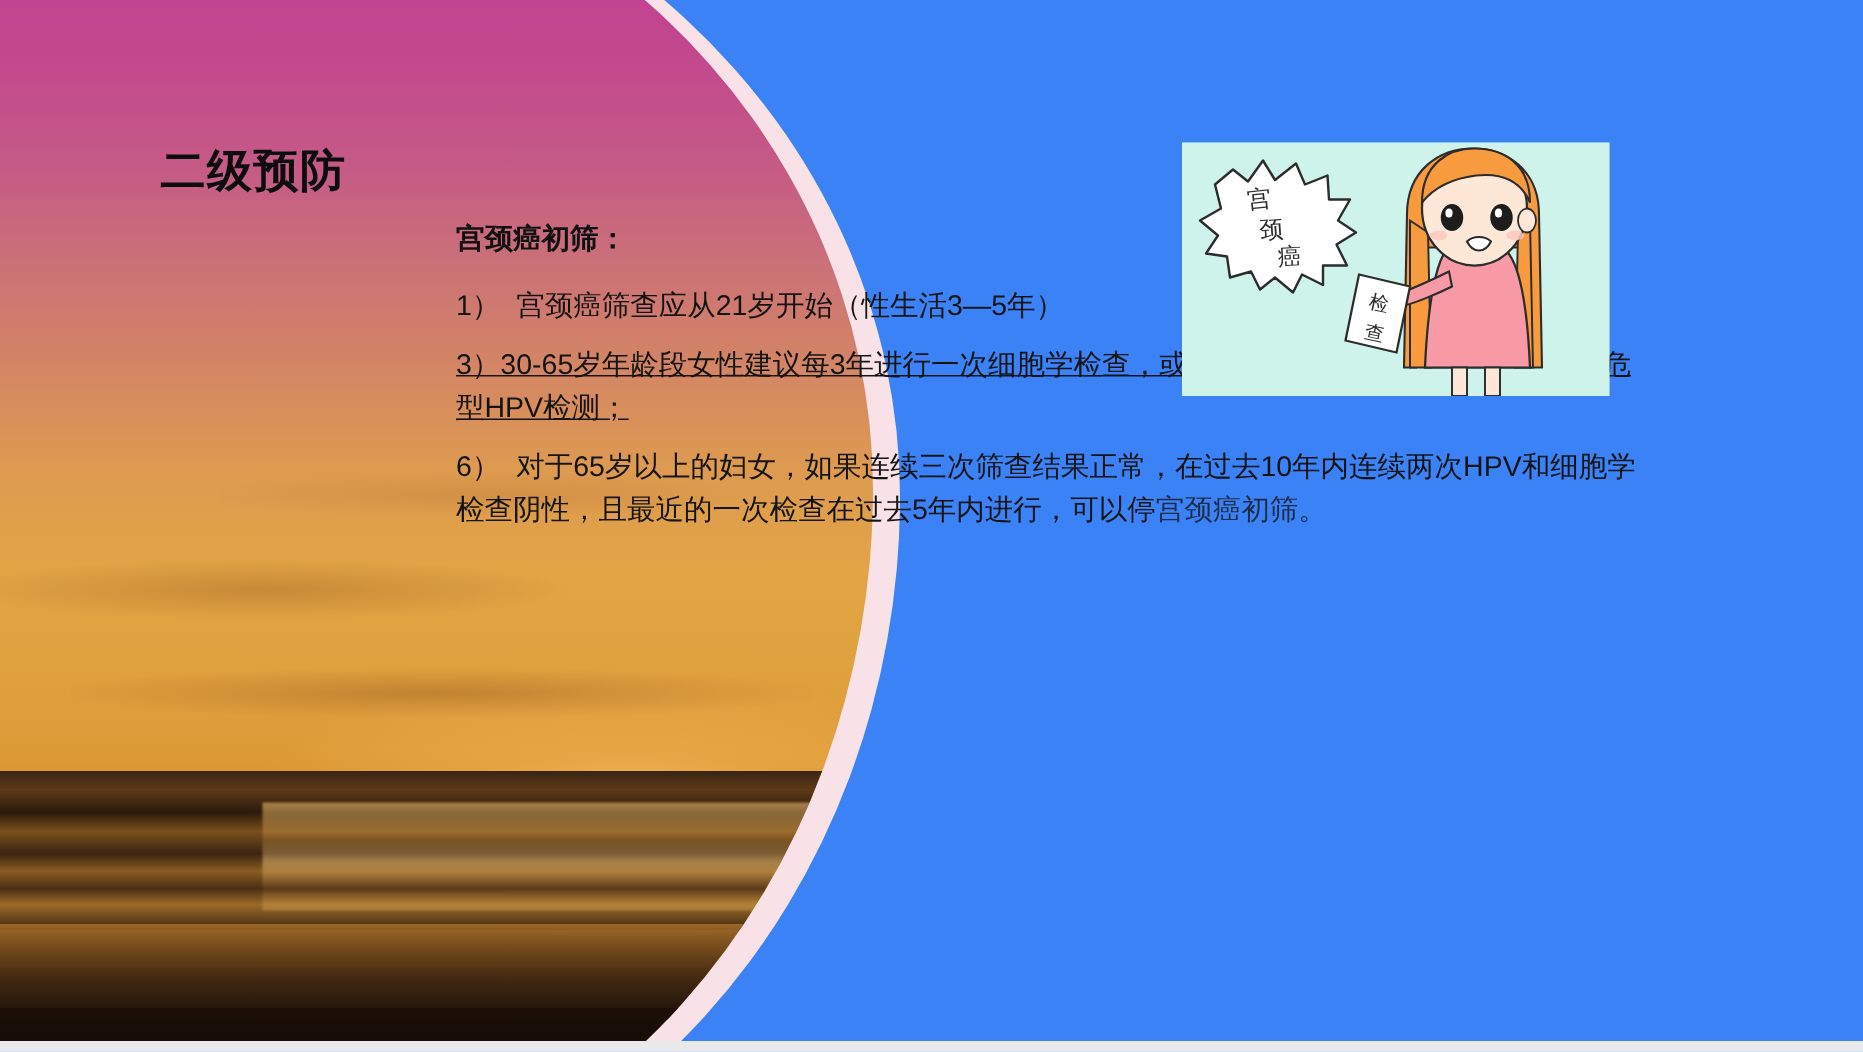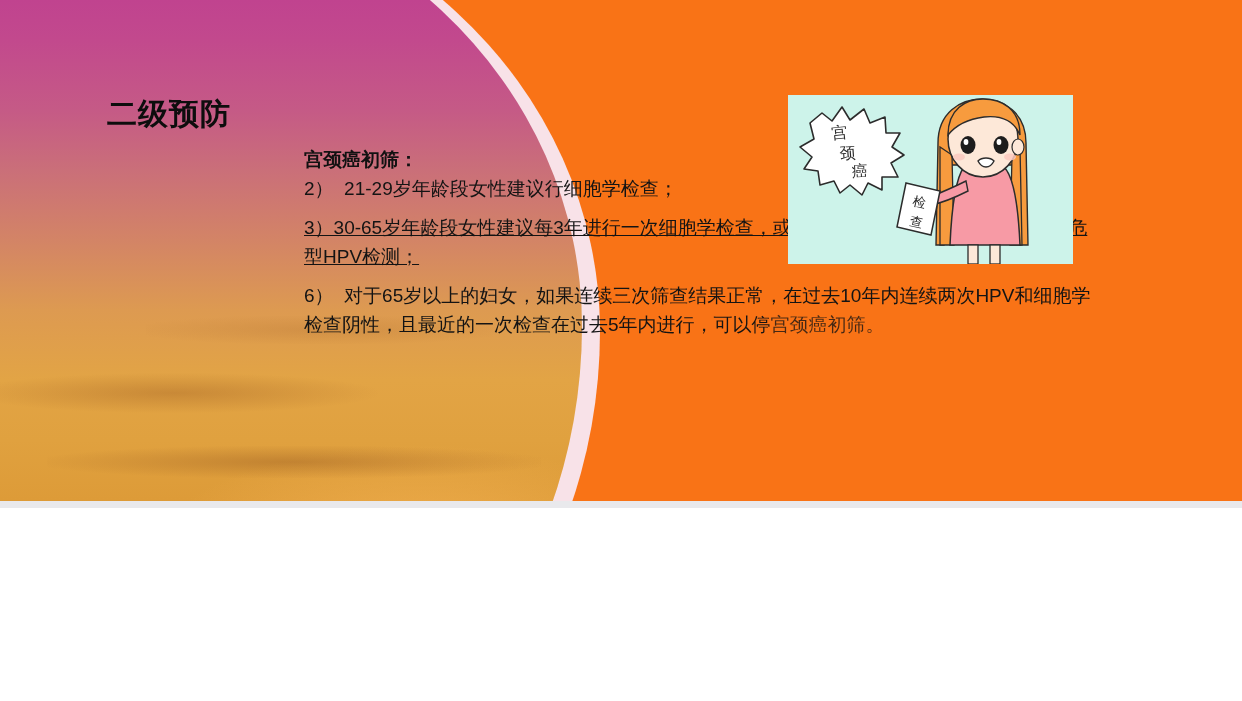--- a/index.html
+++ b/index.html
@@ -7,22 +7,22 @@
     padding: 0;
     background: #ffffff;
   }
   body {
     font-family: "Liberation Sans", "DejaVu Sans", sans-serif;
   }
 
   #slide {
     position: relative;
     width: 1242px;
-    height: 508px;
-    background: #f97316;
+    height: 701px;
+    background: #3b82f6;
     overflow: hidden;
   }
 
   
   .photo-wrap {
     position: absolute;
     left: 0;
     top: 0;
     width: 600px;
     height: 694px;
@@ -186,21 +186,21 @@
     left: 304px;
     top: 146px;
     width: 790px;
     z-index: 5;
     color: #141414;
   }
   .body-heading {
     font-size: 19px;
     font-weight: bold;
     line-height: 28px;
-    margin-bottom: 0;
+    margin-bottom: 16px;
     color: #111111;
   }
   .body-line {
     font-size: 19px;
     line-height: 29px;
     margin-bottom: 10px;
     color: #141414;
     white-space: pre-wrap;
   }
   .body-line.wide {
@@ -268,21 +268,21 @@
         <div class="foreground"></div>
 
       </div>
     </div>
   </div>
 
   <div class="slide-title">二级预防</div>
 
   <div class="body-block">
     <div class="body-heading">宫颈癌初筛：</div>
-    <div class="body-line">2）  21-29岁年龄段女性建议行细胞学检查；</div>
+    <div class="body-line">1）  宫颈癌筛查应从21岁开始（性生活3—5年）</div>
     <div class="body-line wide">3）30-65岁年龄段女性建议每3年进行一次细胞学检查，或每5年进行一次细胞学检查联合高危型HPV检测；</div>
     <div class="body-line item6 last"><span>6）  对于65岁以上的妇女，如果连续三次筛查结果正常，在过去10年内连续两次HPV和细胞学检查阴性，且最近的一次检查在过去5年内进行，可以停</span><span class="tail">宫颈癌初筛。</span></div>
   </div>
 
   <div class="illustration">
     <svg class="illus-svg" viewBox="0 0 285 169" xmlns="http://www.w3.org/2000/svg">
       <rect x="0" y="0" width="285" height="169" fill="#cdf3ea"></rect>
 
       <g>
         <polygon points="22,28 34,18 44,26 54,12 62,25 76,14 82,28 97,22 98,38 112,38 104,52 116,60 103,68 110,82 94,82 94,95 80,88 74,100 62,90 52,98 46,86 32,90 30,76 16,74 24,62 12,52 26,44" fill="#ffffff" stroke="#2c2c2c" stroke-width="1.6" stroke-linejoin="round"></polygon>

